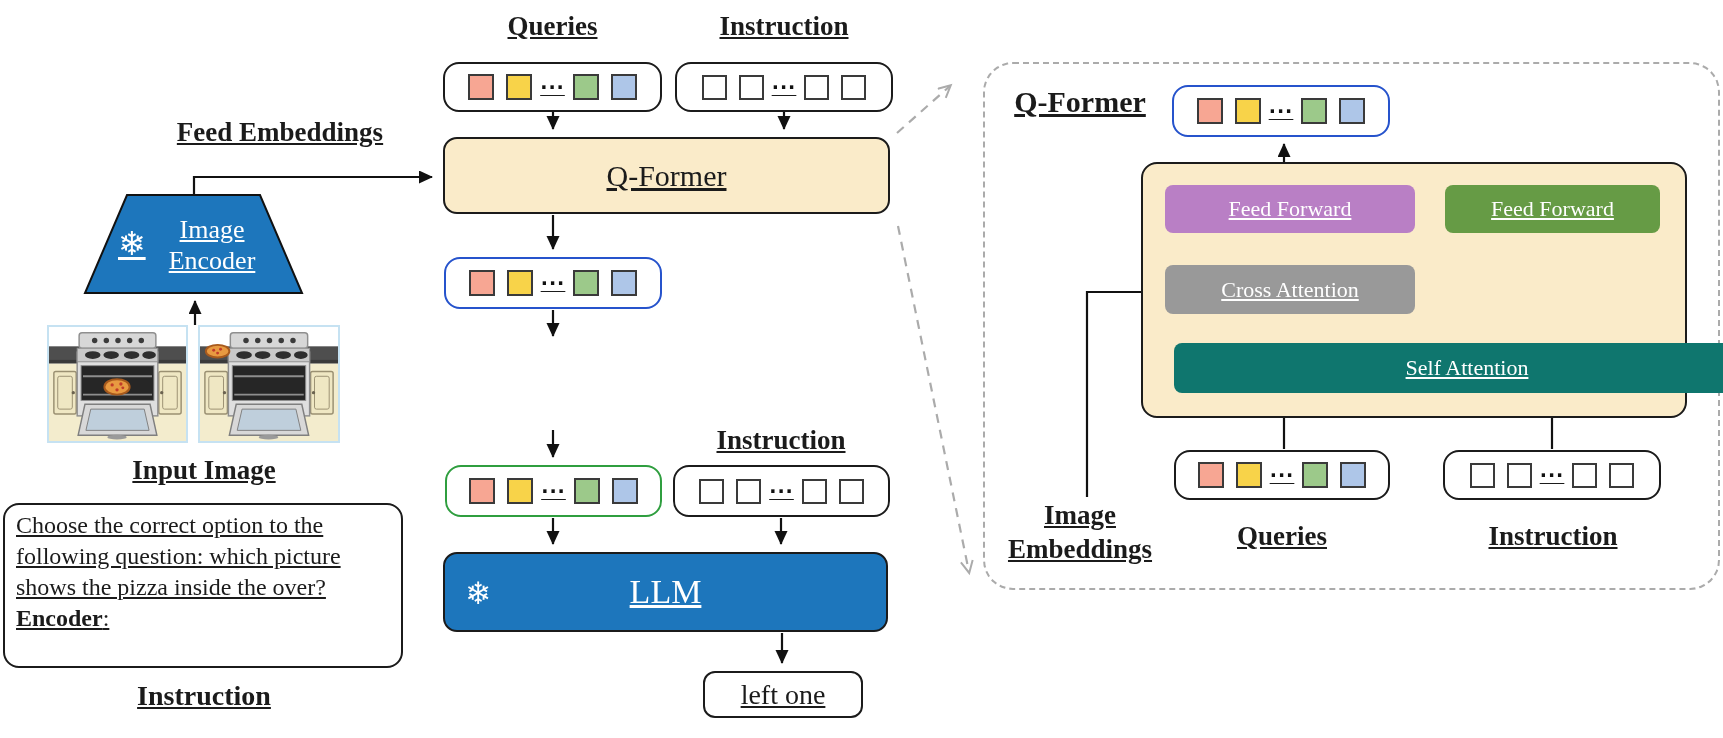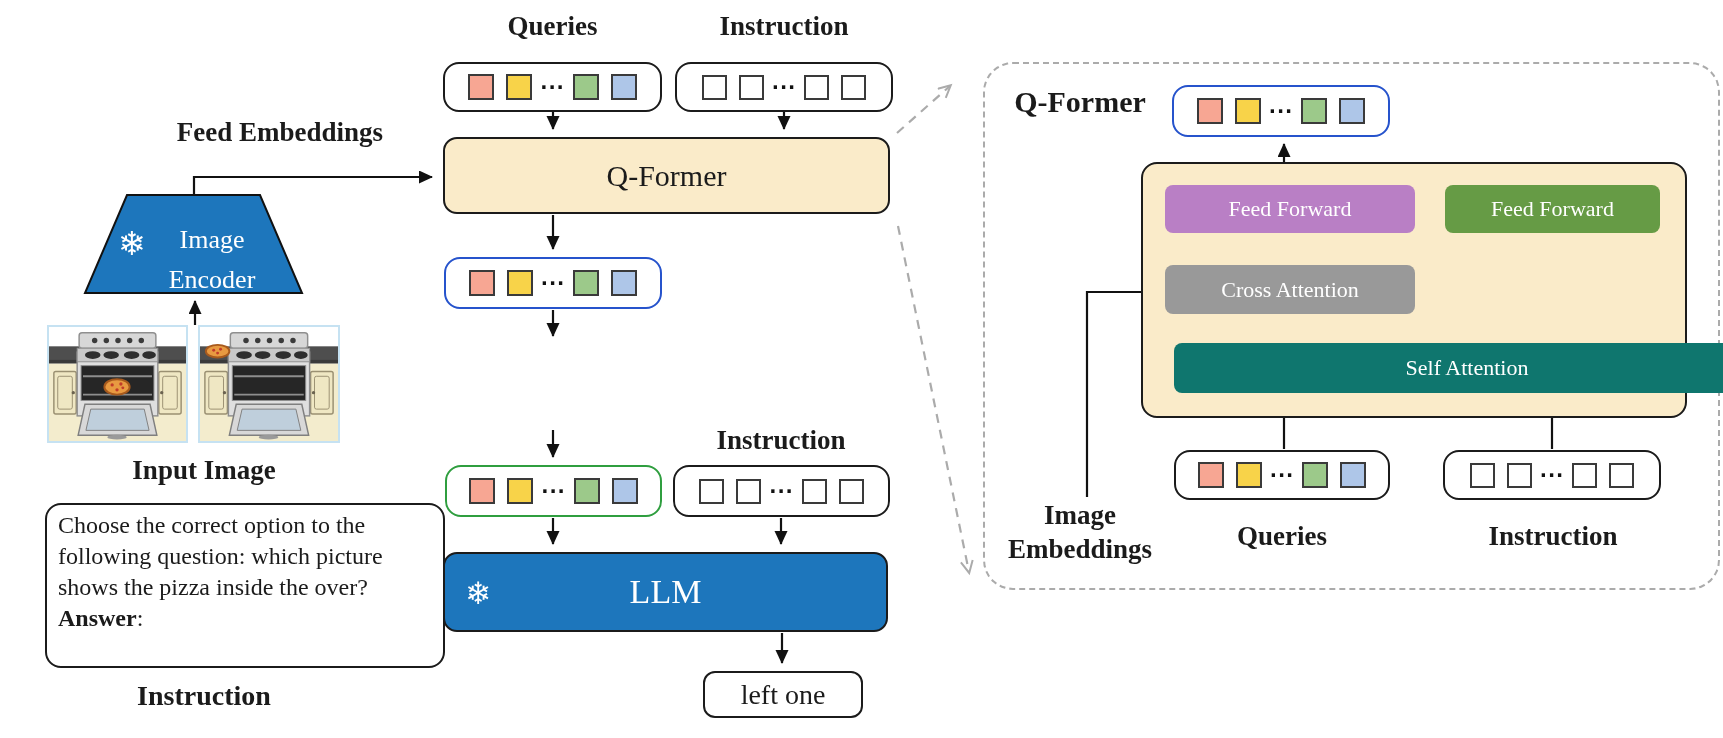--- a/index.html
+++ b/index.html
@@ -1,19 +1,19 @@
 <!DOCTYPE html>
 <html><head>
 <meta charset="utf-8">
 <style>
   html,body{margin:0;padding:0;background:#fff;}
   #stage{position:relative;width:1723px;height:738px;background:#fff;overflow:hidden;
          font-family:"Liberation Serif","DejaVu Serif",serif;color:#1b1b1b;}
   #wires{position:absolute;left:0;top:0;z-index:0;}
-  .abs{position:absolute;box-sizing:border-box;z-index:1;}
+  .abs{position:absolute;box-sizing:border-box;z-index:1;text-decoration:underline;}
   .lbl{font-weight:bold;font-size:27px;text-align:center;line-height:1.1;}
   .box{border:2px solid #1b1b1b;border-radius:14px;display:flex;align-items:center;
        justify-content:center;text-align:center;font-size:28px;background:#fff;}
   .tokrow{background:#fff;border:2px solid #1b1b1b;border-radius:16px;display:flex;
           align-items:center;justify-content:center;gap:12px;}
   .tokrow .sq{width:26px;height:26px;border:2px solid #3a3a3a;box-sizing:border-box;flex:none;}
   .tokrow.blank .sq{width:25px;height:25px;}
   .tokrow .dots{font-family:"DejaVu Sans",sans-serif;font-size:19px;font-weight:bold;
                 letter-spacing:1px;margin:0 -4px;color:#111;}
   .innerbox{border:none;border-radius:8px;color:#fff;font-size:22px;display:flex;
@@ -65,22 +65,22 @@
       <line x1="897" y1="133" x2="950" y2="86" marker-end="url(#ahg)"></line>
       <line x1="898" y1="226" x2="969" y2="572" marker-end="url(#ahg)"></line>
     </g>
 
     <polygon points="127,195 260,195 302,293 85,293" fill="#1D76BC" stroke="#111" stroke-width="2"></polygon>
   </svg>
 
   <div class="abs lbl" style="left:130px;top:118px;width:300px;">Feed Embeddings</div>
 
   <span class="abs snow" style="left:118px;top:227px;font-size:33px;">❄</span>
-  <div class="abs" style="left:152px;top:220px;width:120px;color:#fff;font-size:26px;
-       text-align:center;line-height:40px;">Image Encoder</div>
+  <div class="abs" style="left:152px;top:214px;width:120px;color:#fff;font-size:26px;
+       text-align:center;line-height:31px;">Image Encoder</div>
 
   <div class="abs input-img" style="left:47px;top:325px;width:141px;height:118px;">
     <svg viewBox="0 0 141 118" preserveAspectRatio="none">
       <rect x="0" y="20" width="141" height="17" fill="#4E4E4E"></rect>
       <rect x="0" y="34" width="141" height="4" fill="#3A3A3A"></rect>
       <rect x="0" y="38" width="141" height="80" fill="#F3ECCD"></rect>
       <rect x="5" y="46" width="23" height="44" fill="#EFE7C3" stroke="#9A9072" stroke-width="1.5" rx="2"></rect>
       <rect x="9" y="51" width="15" height="34" fill="none" stroke="#9A9072" rx="2"></rect>
       <circle cx="25" cy="68" r="1.7" fill="#6B6350"></circle>
       <rect x="113" y="46" width="23" height="44" fill="#EFE7C3" stroke="#9A9072" stroke-width="1.5" rx="2"></rect>
@@ -155,25 +155,25 @@
         <circle cx="18" cy="27" r="1.5" fill="#C23B2A"></circle>
       </g>
       <polygon points="30,112 111,112 104,80 37,80" fill="#D8D8D8" stroke="#7F7F7F" stroke-width="1.5"></polygon>
       <polygon points="38,107 103,107 98,85 43,85" fill="#BFCFDC" stroke="#7F7F7F"></polygon>
       <ellipse cx="70" cy="114" rx="10" ry="2.5" fill="#9A9A9A"></ellipse>
     </svg>
   </div>
 
   <div class="abs lbl" style="left:104px;top:456px;width:200px;">Input Image</div>
 
-  <div class="abs instr-box" style="left:3px;top:503px;width:400px;height:165px;margin-left:42px;">
+  <div class="abs instr-box" style="left:3px;top:503px;width:400px;height:165px;">
     <div>Choose the correct option to the</div>
     <div>following question: which picture</div>
     <div>shows the pizza inside the over?</div>
-    <div><b>Answer</b><span>:</span></div>
+    <div><b>Encoder</b><span>:</span></div>
   </div>
 
   <div class="abs lbl" style="left:104px;top:681px;width:200px;font-size:28px;">Instruction</div>
 
   <div class="abs lbl" style="left:443px;top:12px;width:219px;">Queries</div>
   <div class="abs lbl" style="left:675px;top:12px;width:218px;">Instruction</div>
 
   <div class="abs tokrow" style="left:443px;top:62px;width:219px;height:50px;">
       <span class="sq" style="background: rgb(247, 166, 147);"></span>
       <span class="sq" style="background: rgb(248, 211, 73);"></span>

